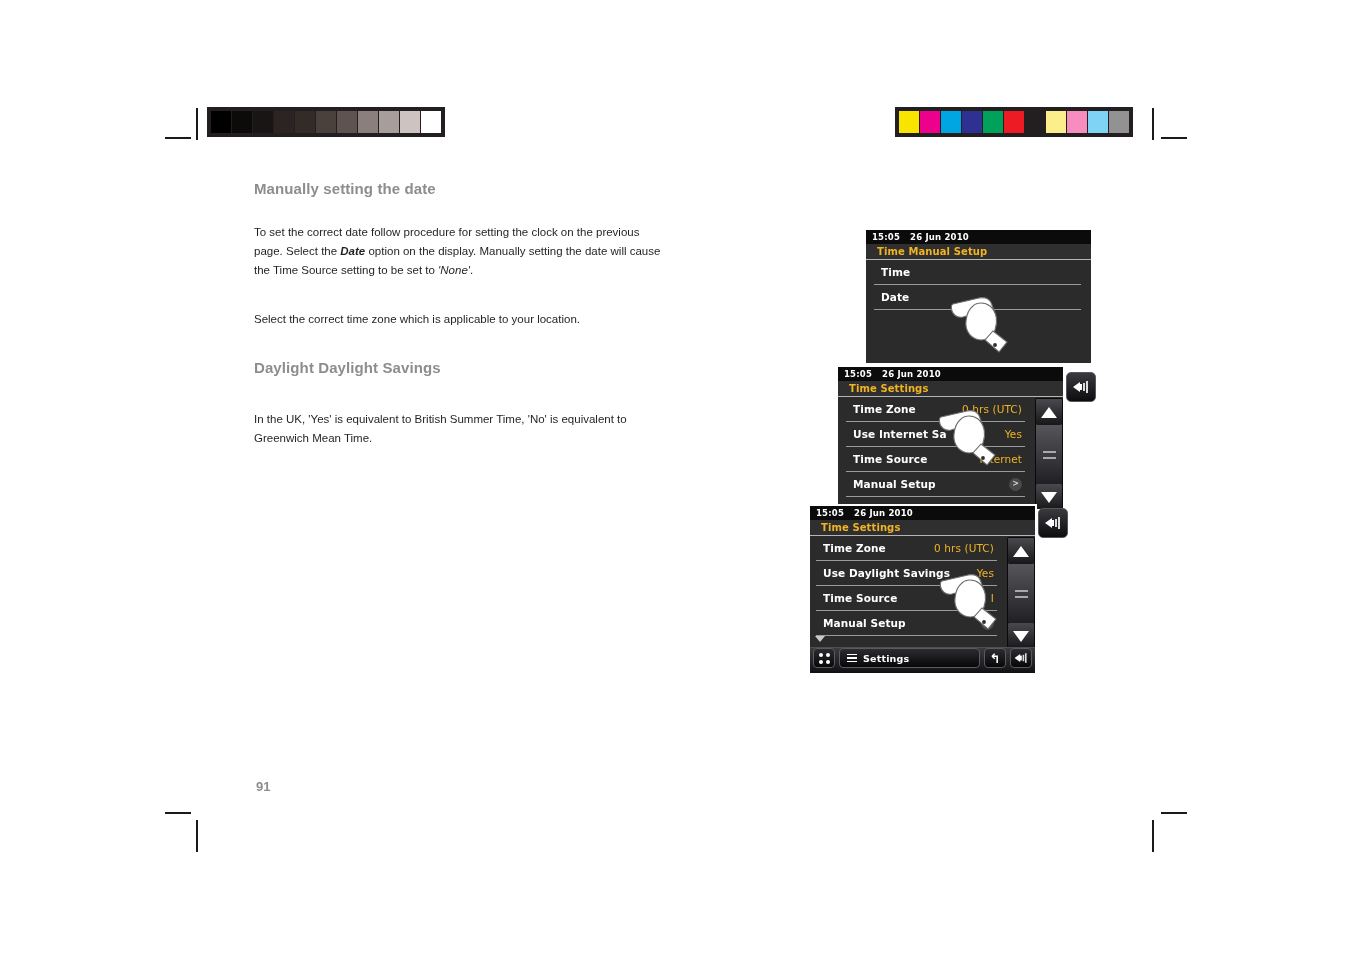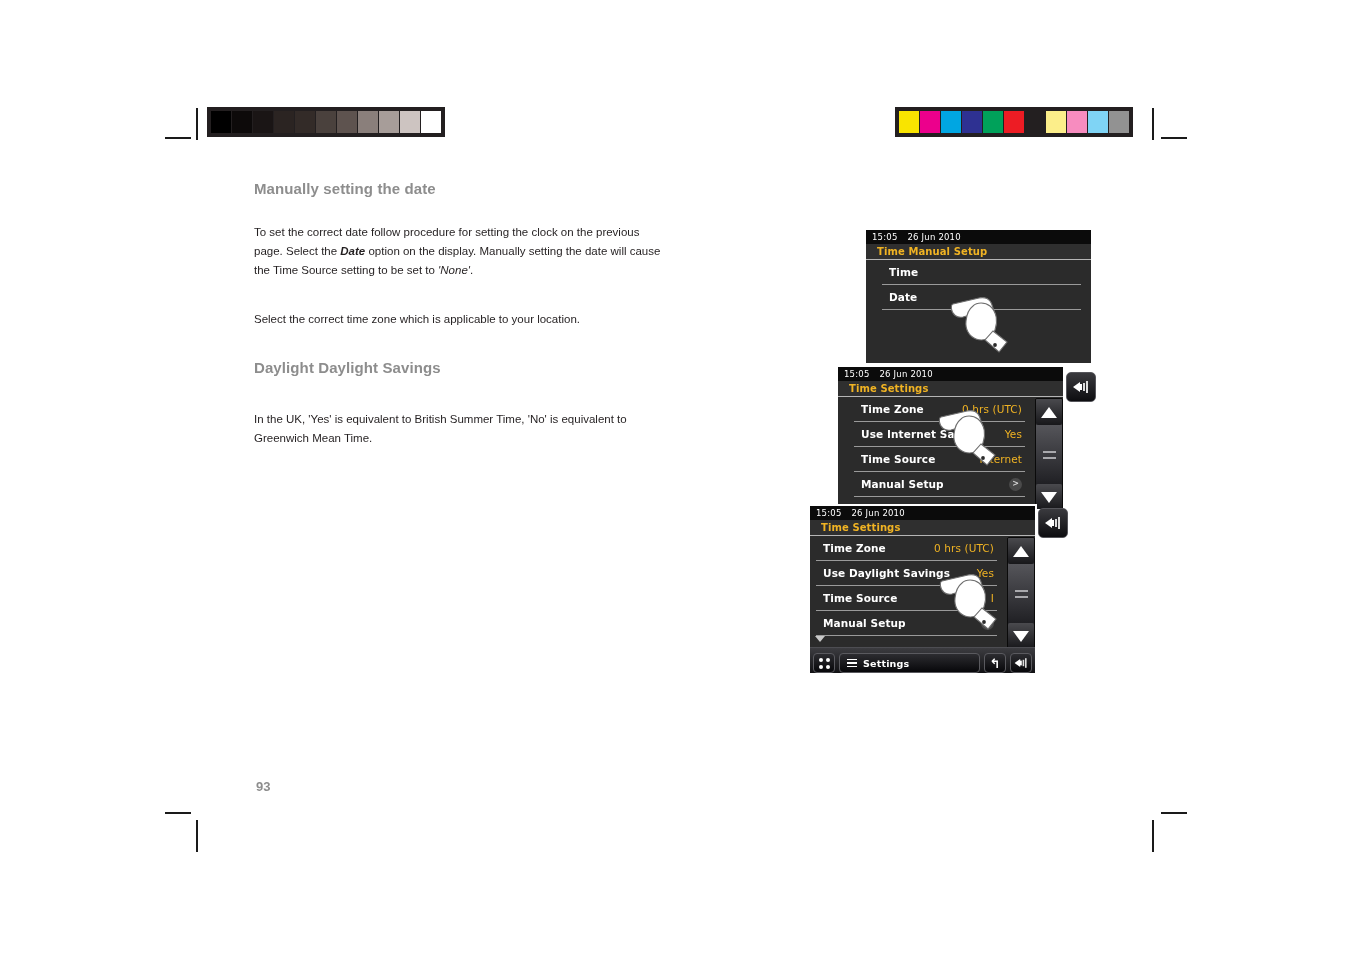--- a/index.html
+++ b/index.html
@@ -66,41 +66,41 @@
     overflow:visible;
   }
   .screen-inner { position:relative; width:100%; height:100%; overflow:hidden;
                   background:#2b2b2b; }
 
   .statusbar {
     height:14px;
     background:#0b0b0b;
     color:#ffffff;
     font-size:8.5px;
-    font-weight:normal;
+    font-weight:bold;
     display:flex;
     align-items:center;
     padding-left:6px;
     gap:10px;
     letter-spacing:0.2px;
   }
   .titlebar {
     height:16px;
     background:#2f2f2f;
     color:#f0b323;
     font-size:10px;
     font-weight:bold;
     display:flex;
     align-items:center;
     padding-left:11px;
     border-bottom:1px solid #b5b5b5;
     letter-spacing:0.1px;
   }
 
-  .menu-list { padding:0 10px 0 16px; }
+  .menu-list { padding:0 10px 0 8px; }
   .menu-row {
     height:25px;
     display:flex;
     align-items:center;
     justify-content:space-between;
     border-bottom:1px solid #9a9a9a;
     padding:0 3px 0 7px;
   }
   .menu-label {
     color:#ffffff;
@@ -186,21 +186,21 @@
 
   
   .dev-toolbar {
     position:absolute;
     left:0; bottom:0;
     width:100%;
     height:26px;
     background:linear-gradient(180deg,#3c3c40,#111114);
     border-top:1px solid #4d4d52;
     display:flex;
-    align-items:flex-end;
+    align-items:flex-start;
     padding:0 3px;
     gap:4px;
   }
   .tb-btn {
     background:linear-gradient(180deg,#2c2c30,#07070a);
     border:1px solid #5a5a5f;
     border-radius:4px;
     height:20px;
     display:flex;align-items:center;justify-content:center;
     color:#fff;
@@ -275,21 +275,21 @@
     <p class="body-text" style="margin-top:25px;"><span>Select the correct time zone which is applicable to your location.</span></p>
   </div>
 
   <div class="block b3">
     <h2 class="section-head">Daylight Daylight Savings</h2>
     <p class="body-text" style="margin-top:34px;"><span>In the UK, 'Yes' is equivalent to British Summer Time, 'No' is equivalent to Greenwich Mean Time.</span></p>
   </div>
 
 </div>
 
-<div class="page-num">93</div>
+<div class="page-num">91</div>
 
 <div class="screen" style="left:864px;top:228px;width:229px;height:137px;z-index:1;">
   <div class="screen-inner">
     <div class="statusbar">
       <span>15:05</span>
       <span>26 Jun 2010</span>
     </div>
     <div class="titlebar">Time Manual Setup</div>
     <div class="menu-list">
       <div class="menu-row">

